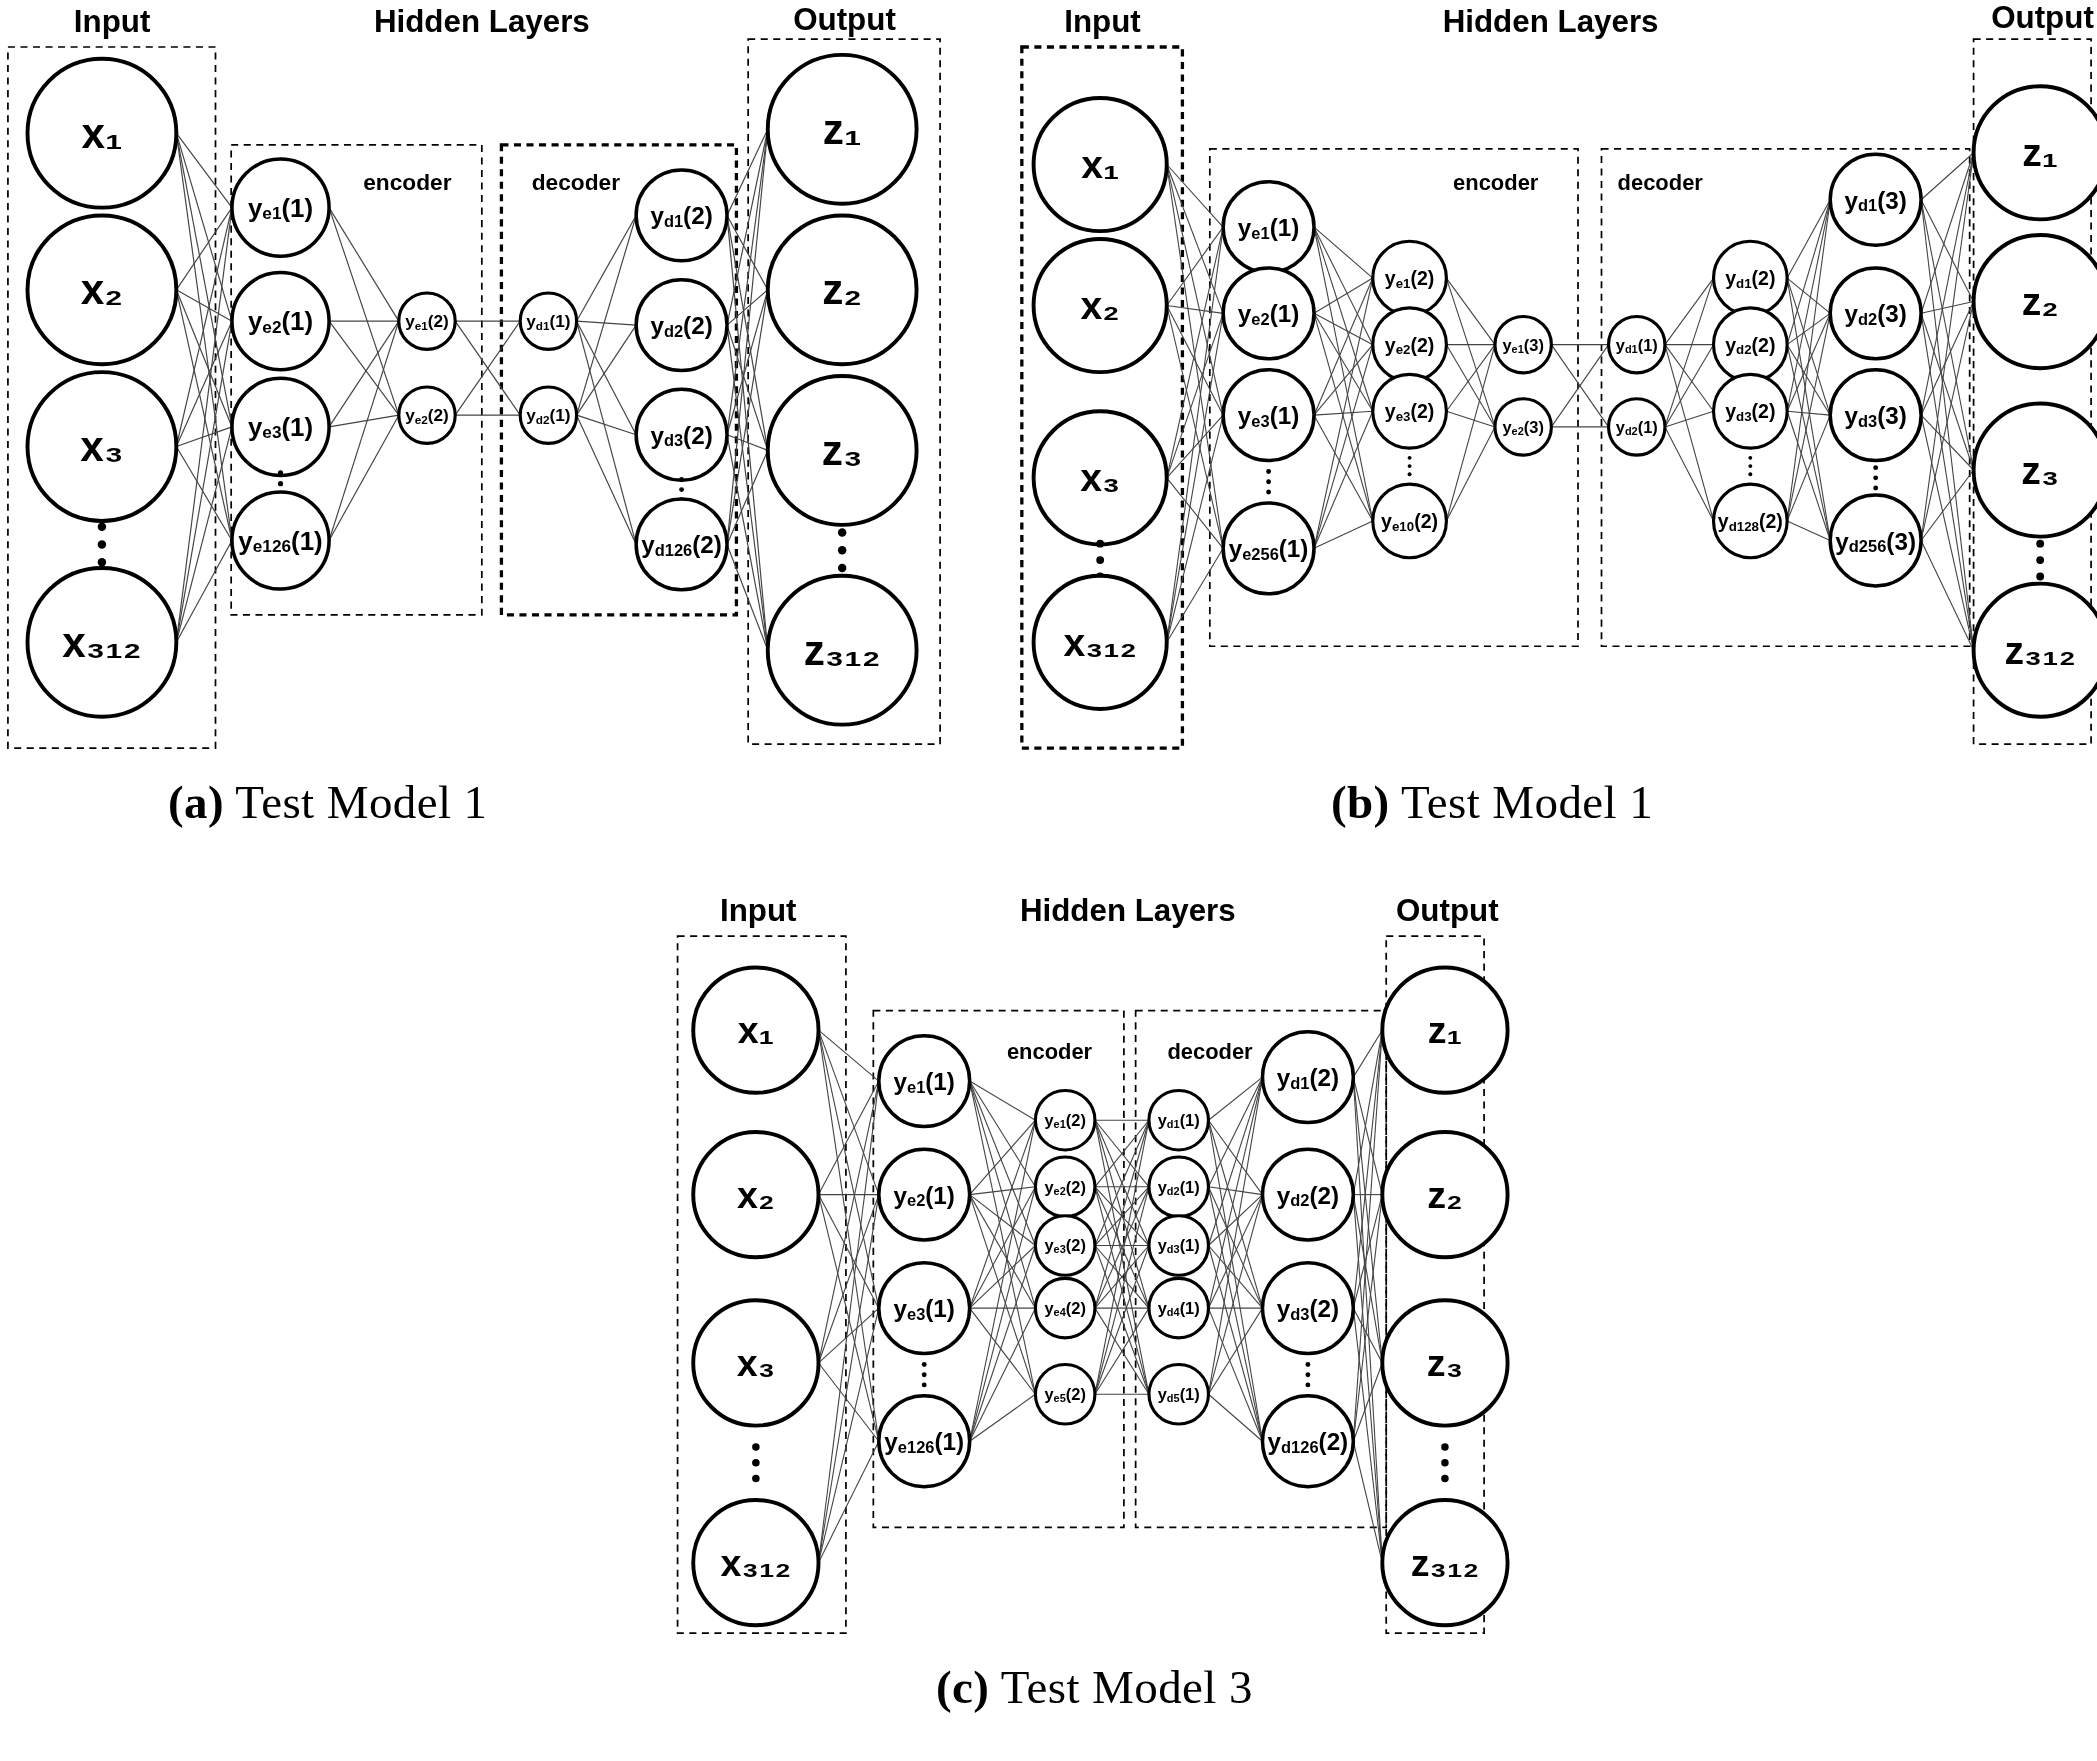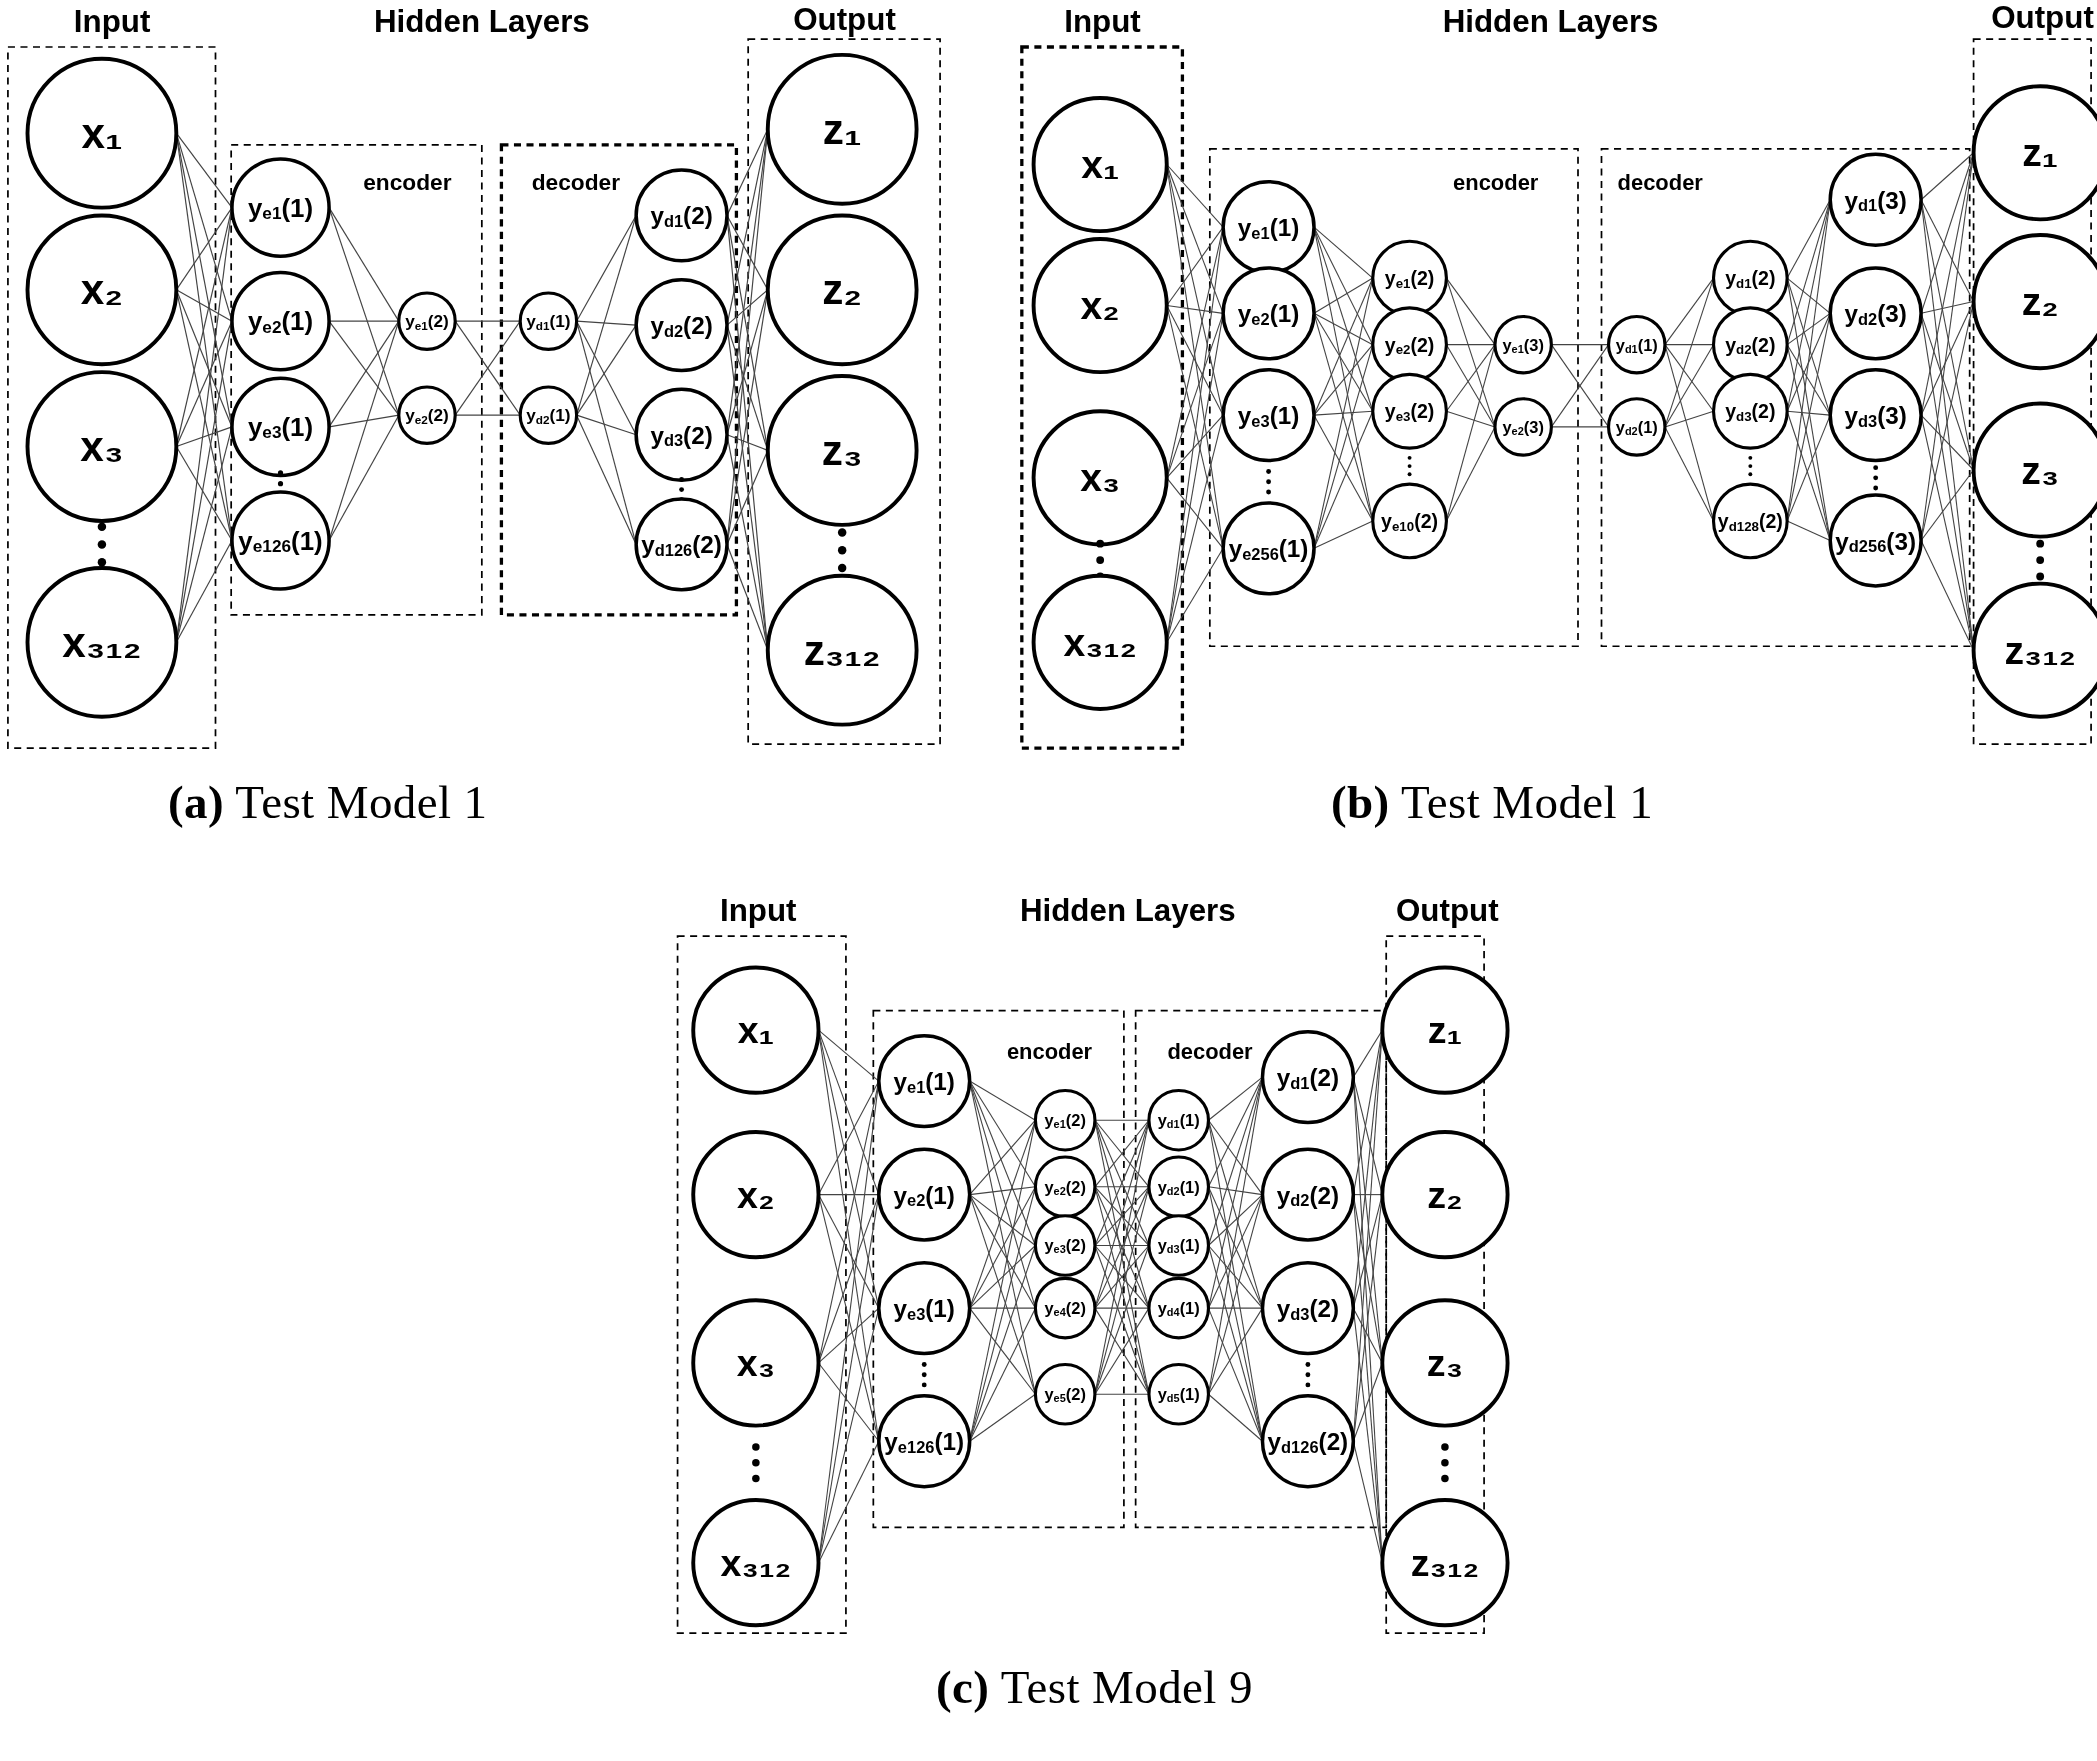--- a/index.html
+++ b/index.html
@@ -682,17 +682,17 @@
           <text x="1005" y="855" class="node-label" font-size="48">z₃₁₂</text>
         </g>
         <text x="500" y="205" class="sub-label" font-size="28">encoder</text>
         <text x="705" y="205" class="sub-label" font-size="28">decoder</text>
         <text x="128" y="25" class="grp-label" font-size="40">Input</text>
         <text x="600" y="25" class="grp-label" font-size="40">Hidden Layers</text>
         <text x="1008" y="25" class="grp-label" font-size="40">Output</text>
       </svg>
   </div>
   <div class="panel-caption" style="left:936px; top:1660px;">
-    <span class="cap-letter">(c)</span><span> Test Model 9</span>
+    <span class="cap-letter">(c)</span><span> Test Model 3</span>
   </div>
 
 </div>
 
 
 </body></html>

